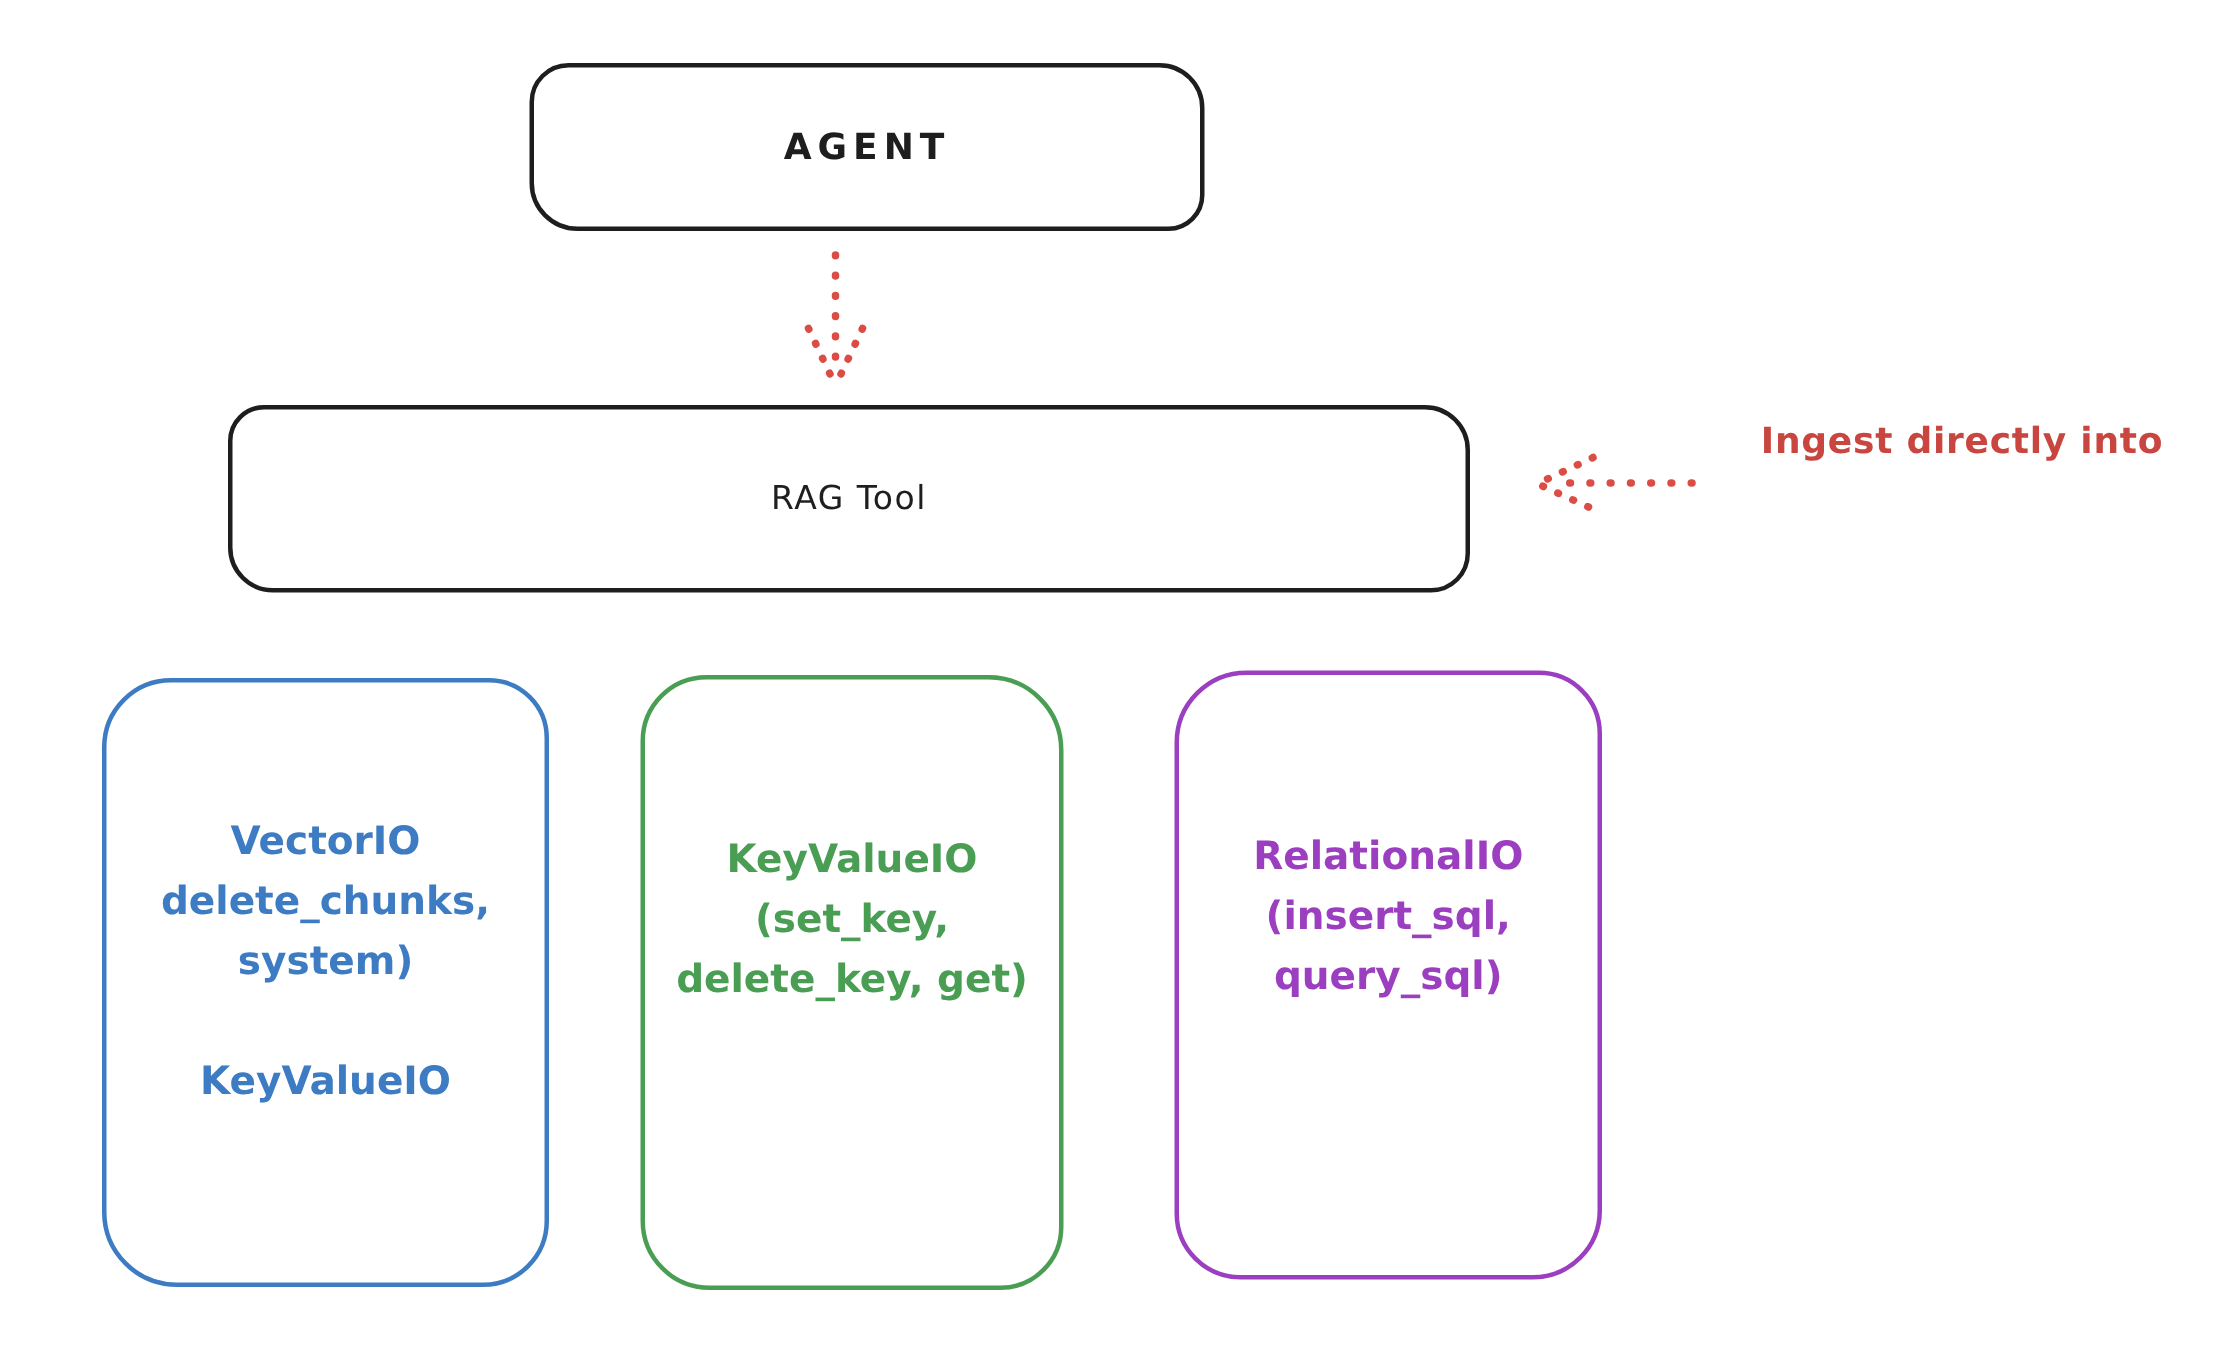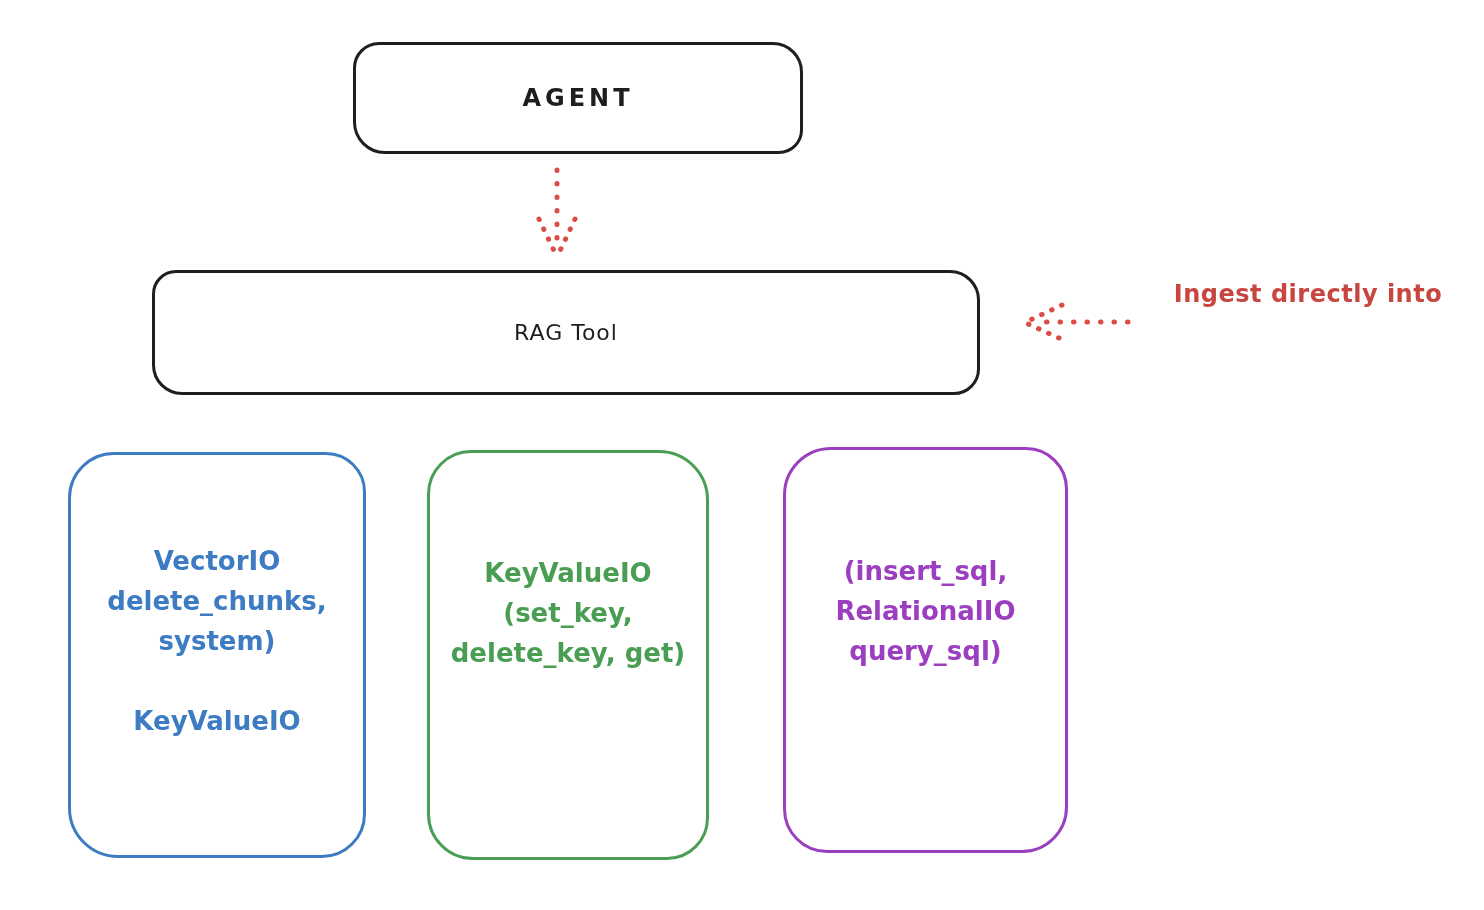--- a/index.html
+++ b/index.html
@@ -132,19 +132,19 @@
   </div>
 
   <div class="store store-keyvalue">
     <div class="line">KeyValueIO</div>
     <div class="line">(set_key,</div>
     <div class="line">delete_key, get)</div>
     <div class="spacer"></div>
   </div>
 
   <div class="store store-relational">
+    <div class="line">RelationalIO</div>
     <div class="line">(insert_sql,</div>
-    <div class="line">RelationalIO</div>
     <div class="line">query_sql)</div>
     <div class="spacer"></div>
   </div>
 
 </div>
 
 </body></html>

